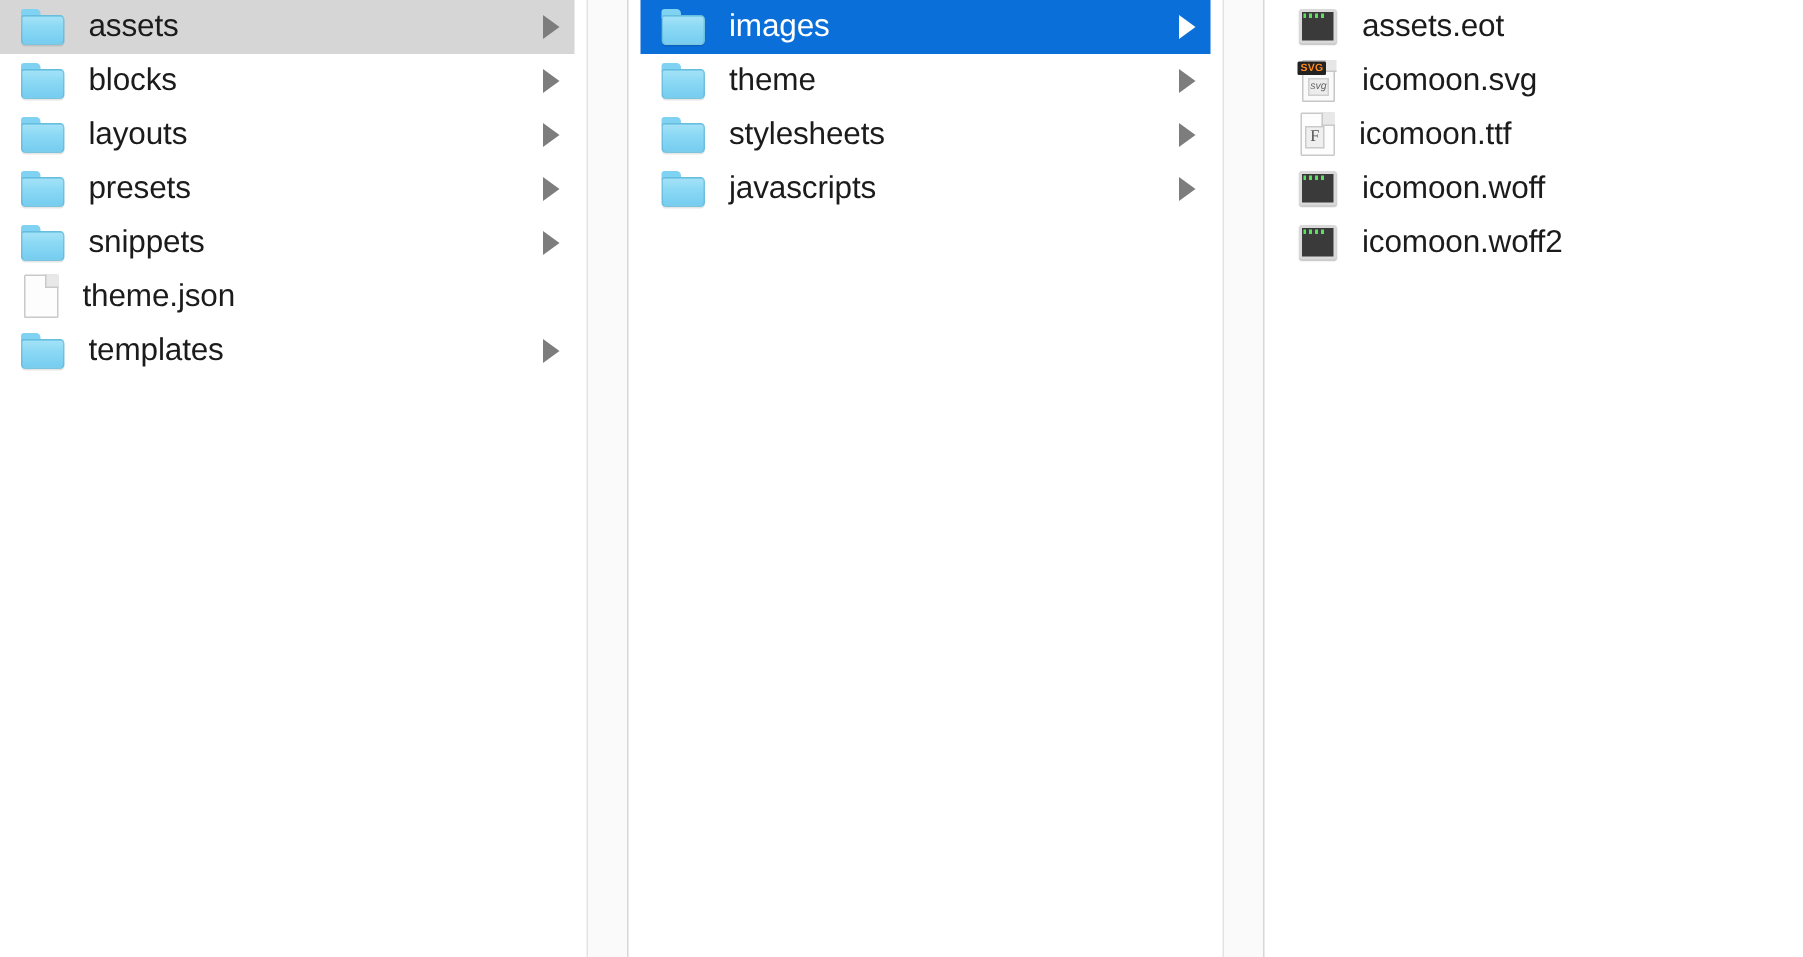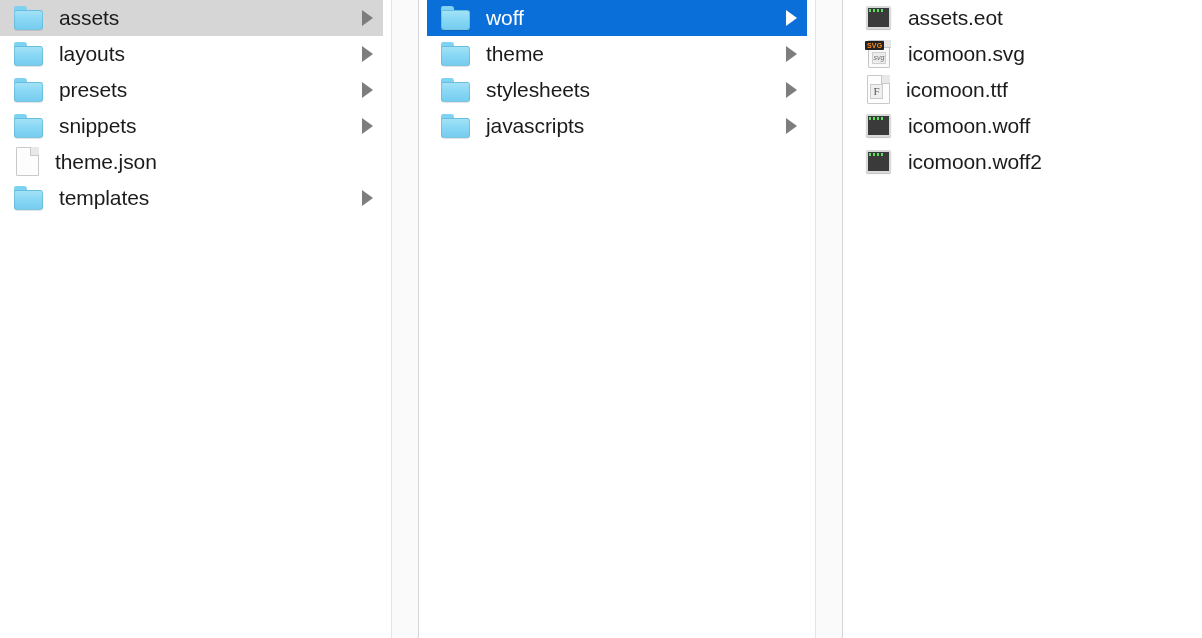--- a/index.html
+++ b/index.html
@@ -264,20 +264,28 @@
             <span class="body"></span>
           </span>
           <span class="row-label">assets</span>
           <span class="chevron"></span>
         </li>
         <li class="row">
           <span class="icon ic-folder">
             <span class="tab"></span>
             <span class="body"></span>
           </span>
+          <span class="row-label">blocks</span>
+          <span class="chevron"></span>
+        </li>
+        <li class="row">
+          <span class="icon ic-folder">
+            <span class="tab"></span>
+            <span class="body"></span>
+          </span>
           <span class="row-label">layouts</span>
           <span class="chevron"></span>
         </li>
         <li class="row">
           <span class="icon ic-folder">
             <span class="tab"></span>
             <span class="body"></span>
           </span>
           <span class="row-label">presets</span>
           <span class="chevron"></span>
@@ -310,21 +318,21 @@
   </div>
   <div class="gutter"></div>
 
   <div class="column col-2">
     <ul class="col-list">
         <li class="row sel-active">
           <span class="icon ic-folder">
             <span class="tab"></span>
             <span class="body"></span>
           </span>
-          <span class="row-label">woff</span>
+          <span class="row-label">images</span>
           <span class="chevron"></span>
         </li>
         <li class="row">
           <span class="icon ic-folder">
             <span class="tab"></span>
             <span class="body"></span>
           </span>
           <span class="row-label">theme</span>
           <span class="chevron"></span>
         </li>

